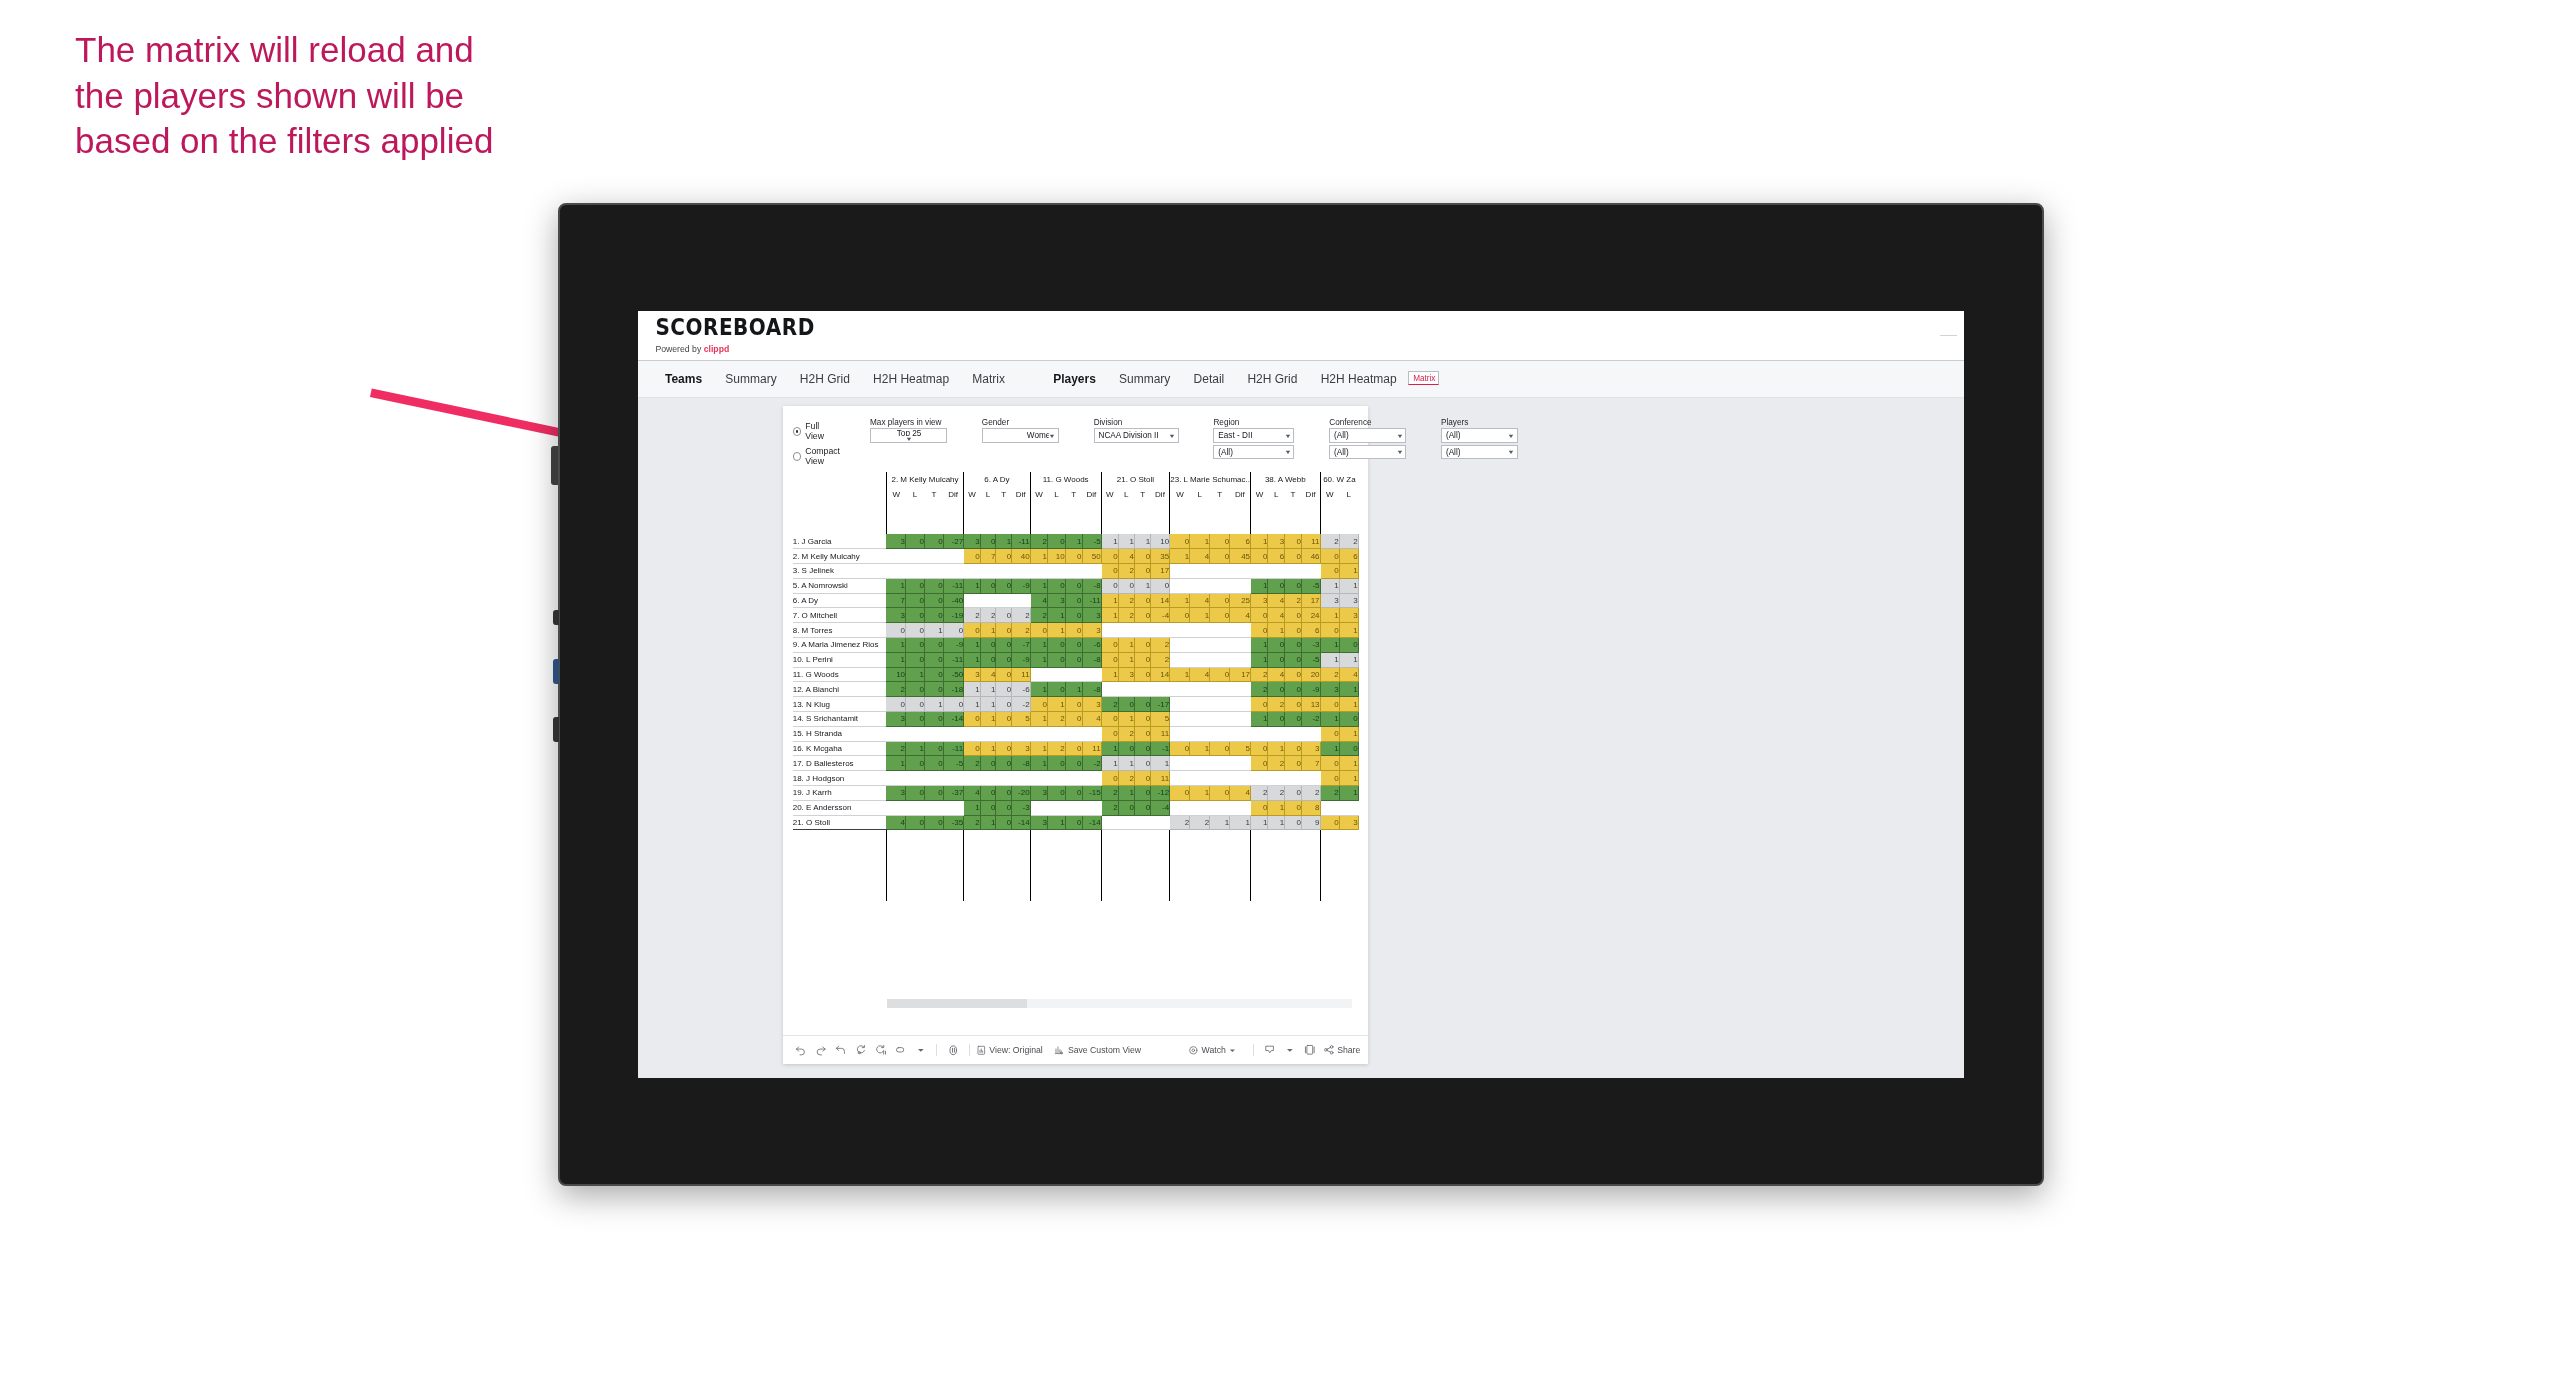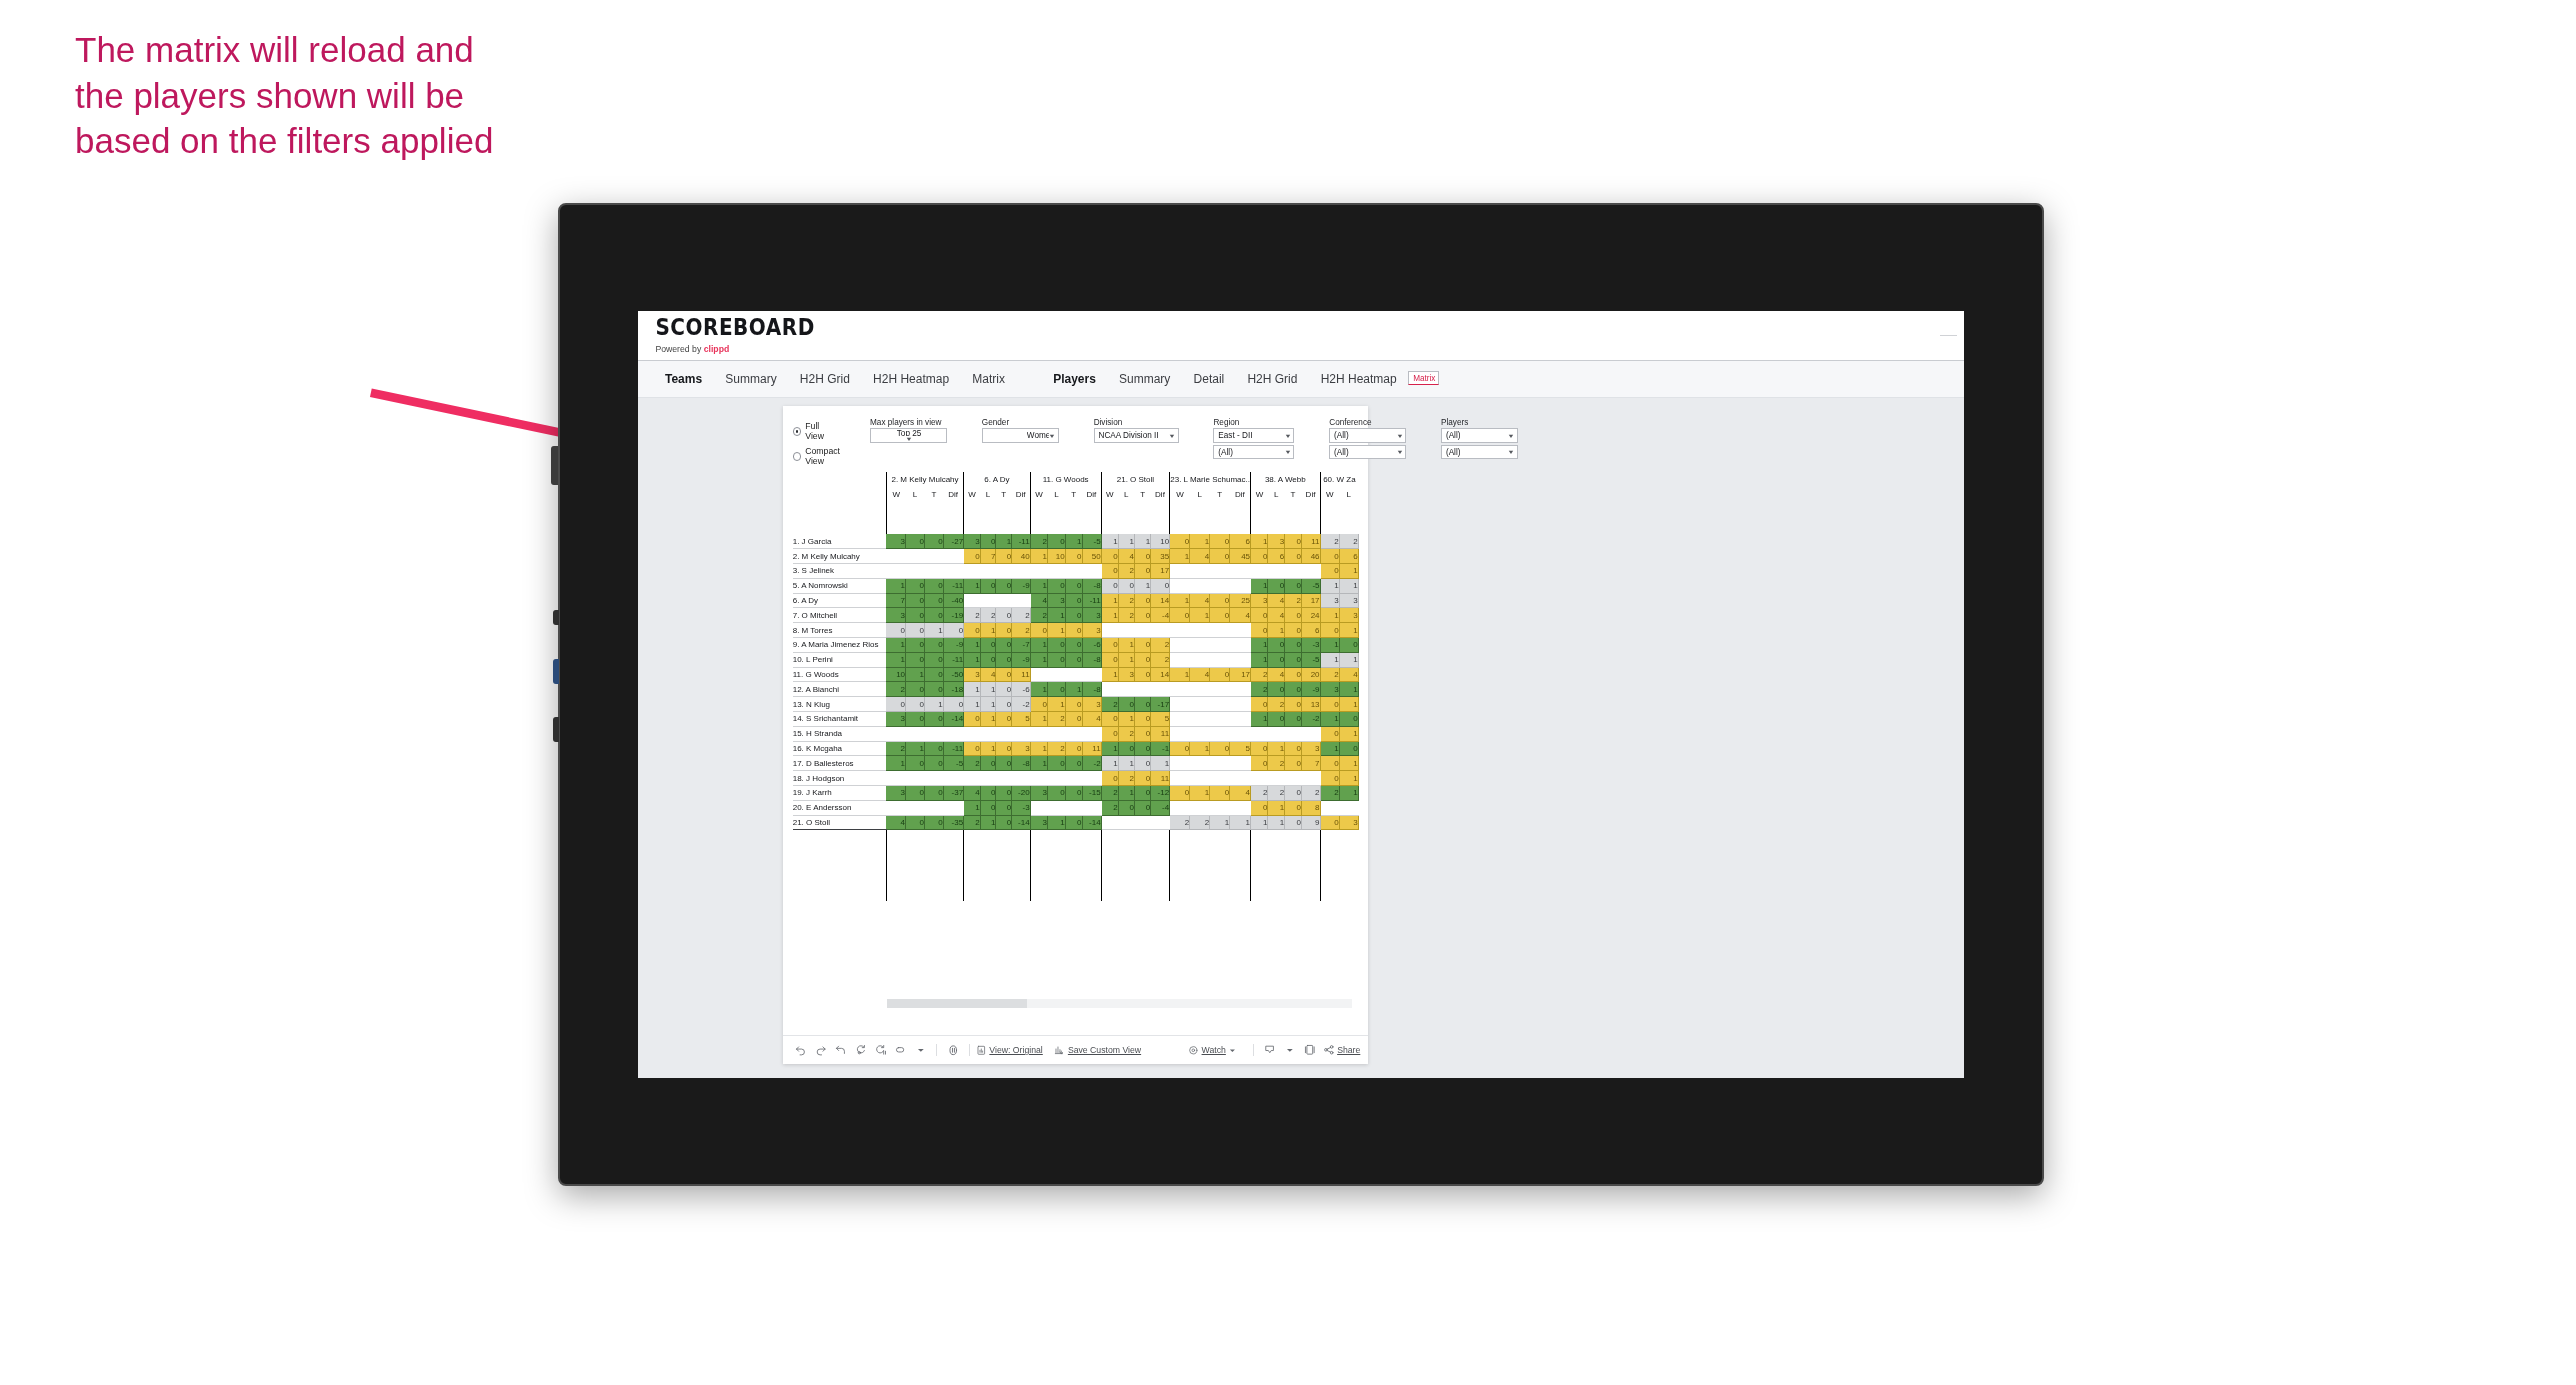--- a/index.html
+++ b/index.html
@@ -140,21 +140,21 @@
   #hscroll{
     position:absolute; left:104px; top:593px; width:465px; height:8.7px;
     background:#f2f3f4;
   }
   #hscroll .thumb{ width:140px; height:8.7px; background:#dcdee0; }
 
   
   #vtoolbar{
     position:absolute; left:0; bottom:0; width:585px; height:29px;
     border-top:1px solid #e2e4e7; background:#fff;
-    display:flex; align-items:center; padding-left:7.7px; font-size:8.7px; color:#4a4d52;text-decoration:underline;
+    display:flex; align-items:center; padding-left:7.7px; font-size:8.7px; color:#4a4d52;
   }
   #vtoolbar .ti{ width:20px; display:flex; align-items:center; justify-content:center; cursor:pointer;}
   #vtoolbar .ti svg{ display:block; }
   #vtoolbar .vsep{ width:1px; height:12.5px; background:#dcdee1; margin:0 5.8px;}
   #vtoolbar .lbl{ display:flex; align-items:center; gap:2.9px; margin-right:11.6px; cursor:pointer; white-space:nowrap;}
   #vtoolbar .push{ flex:1 }
   .tico{ stroke:#64686e; stroke-width:1.15; fill:none; stroke-linecap:round; stroke-linejoin:round;}
 </style>
 </head>
 <body>

